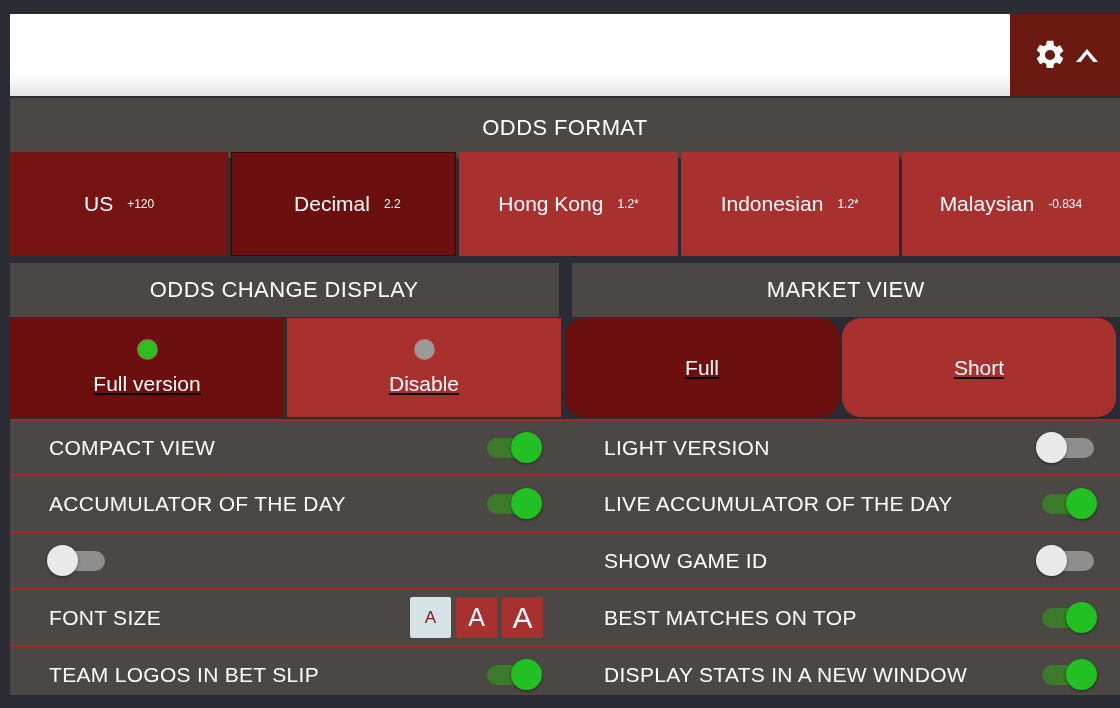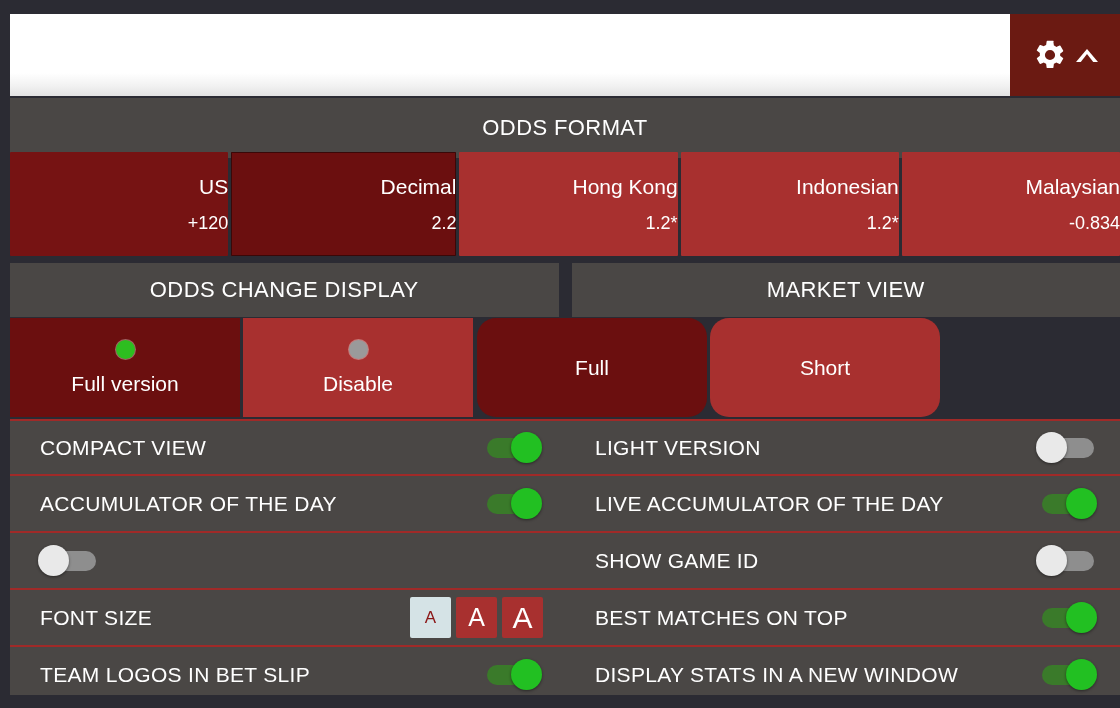--- a/index.html
+++ b/index.html
@@ -77,49 +77,50 @@
     left: 10px; top: 152px;
     width: 1110px; height: 104px;
     display: flex;
     gap: 3px;
   }
   .odds-cell {
     flex: 1 1 0;
     background: #a8302f;
     color: #ffffff;
     display: flex;
-    flex-direction: column;
-    align-items: flex-end;
+    flex-direction: row;
+    align-items: center;
     justify-content: center;
     gap: 14px;
     cursor: pointer;
     border-radius: 1px;
   }
   .odds-cell.dark { background: #761313; }
   .odds-cell.sel  { background: #6b0f0f; box-shadow: inset 0 0 0 1px #3a0808; padding-left: 7px; }
   .odds-name { font-size: 21px; }
-  .odds-val  { font-size: 18px; }
+  .odds-val  { font-size: 12px; }
 
   
   .twin-bands {
     position: absolute;
     left: 10px; top: 263px;
     width: 1110px; height: 54px;
     display: flex;
     gap: 13px;
   }
   .twin-bands .band { flex: 1 1 0; }
 
   
   .twin-opts {
     position: absolute;
     left: 10px; top: 318px;
-    width: 930px; height: 99px;
+    width: 1106px; height: 99px;
     display: flex;
     gap: 4px;
+    text-decoration: underline;
   }
   .opt-group { flex: 1 1 0; display: flex; gap: 3px; }
   .opt-cell {
     flex: 1 1 0;
     background: #a8302f;
     color: #ffffff;
     display: flex;
     flex-direction: column;
     align-items: center;
     justify-content: center;
@@ -152,21 +153,21 @@
     align-items: center;
     border-bottom: 2px solid #a02a28;
     position: relative;
   }
   .list-row:first-child { border-top: 2px solid #a02a28; }
   .half {
     width: 50%;
     height: 100%;
     display: flex;
     align-items: center;
-    padding-left: 30px;
+    padding-left: 39px;
     padding-right: 22px;
     cursor: pointer;
   }
   .half-label {
     flex: 1 1 auto;
     color: #ffffff;
     font-size: 21px;
     letter-spacing: .3px;
     white-space: nowrap;
   }

